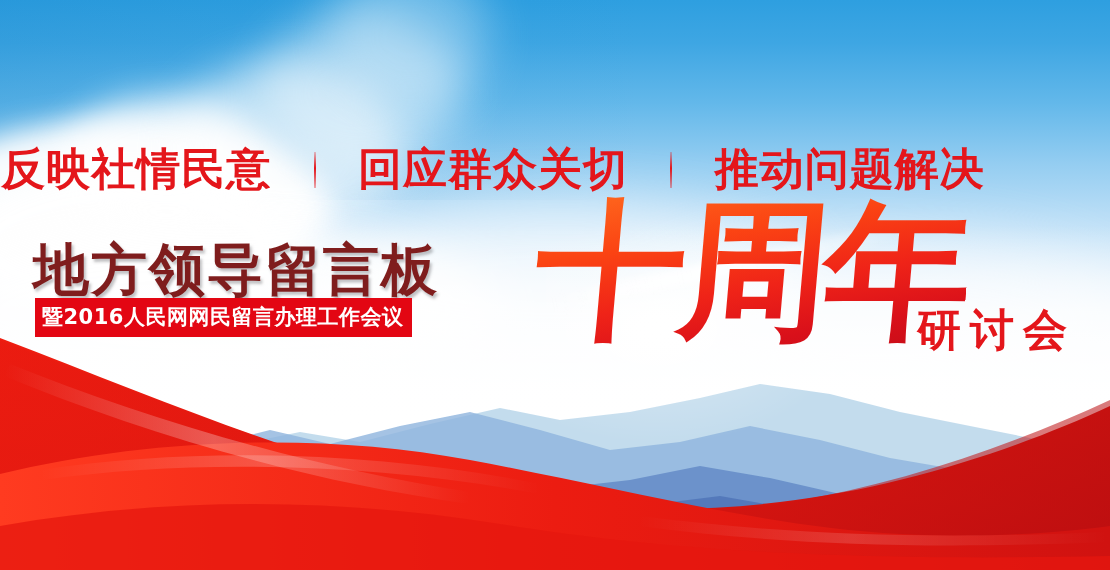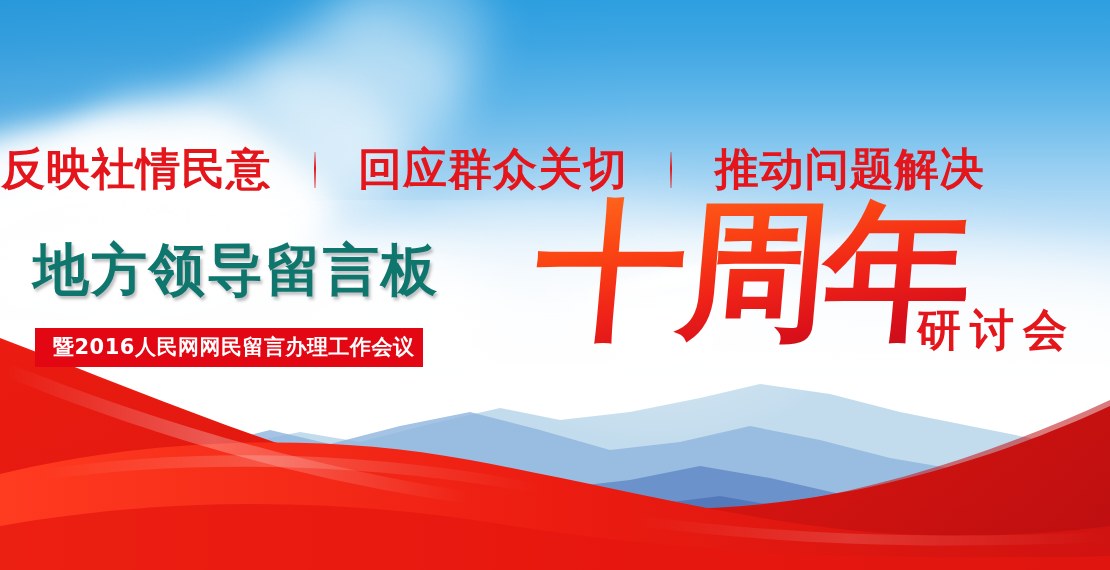--- a/index.html
+++ b/index.html
@@ -91,35 +91,35 @@
   .slogan .seg{display:inline-block;}
   .slogan .bar{
     display:inline-block;width:2px;height:36px;
     background:linear-gradient(to bottom, rgba(228,22,27,.25), #e4161b 45%, rgba(228,22,27,.35));
     margin:0 26px;vertical-align:-4px;
   }
 
   .maintitle{
     position:absolute;left:33px;top:233px;
     font-size:56px;font-weight:bold;
-    color:#0f766e;
+    color:#7f1d1d;
     letter-spacing:2px;
     font-family:"DejaVu Sans","Liberation Sans",sans-serif;
     text-shadow:2px 3px 3px rgba(90,90,95,.38);
     white-space:nowrap;
     text-align:center;
   }
 
   .subbar{
-    position:absolute;left:35px;top:328px;
+    position:absolute;left:35px;top:298px;
     background:#e30613;
     color:#ffffff;
     font-size:21px;font-weight:bold;
     letter-spacing:.5px;
-    padding:5px 9px 6px 18px;
+    padding:5px 9px 6px 7px;
     white-space:nowrap;
     font-family:"DejaVu Sans","Liberation Sans",sans-serif;
   }
 
   .calli{
     position:absolute;left:536px;top:196px;
     font-size:150px;
     font-weight:bold;
     letter-spacing:-6px;
     white-space:nowrap;

